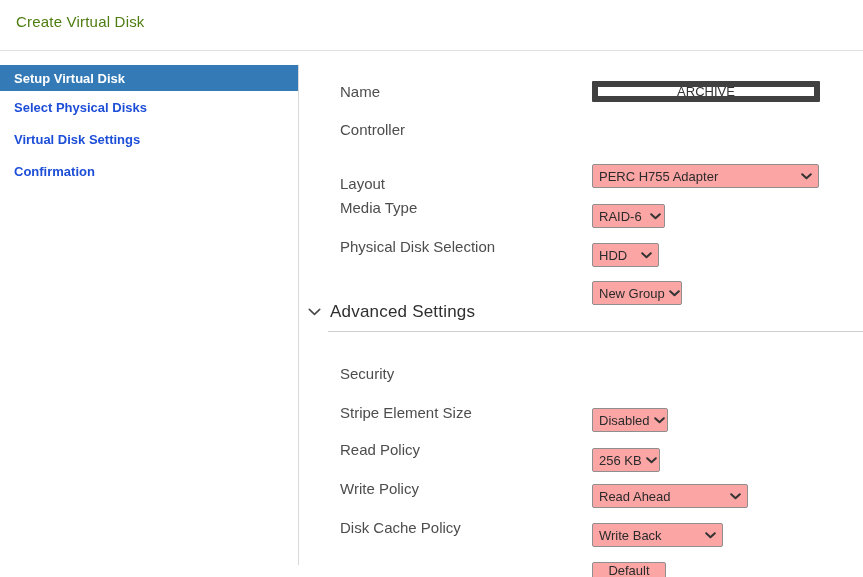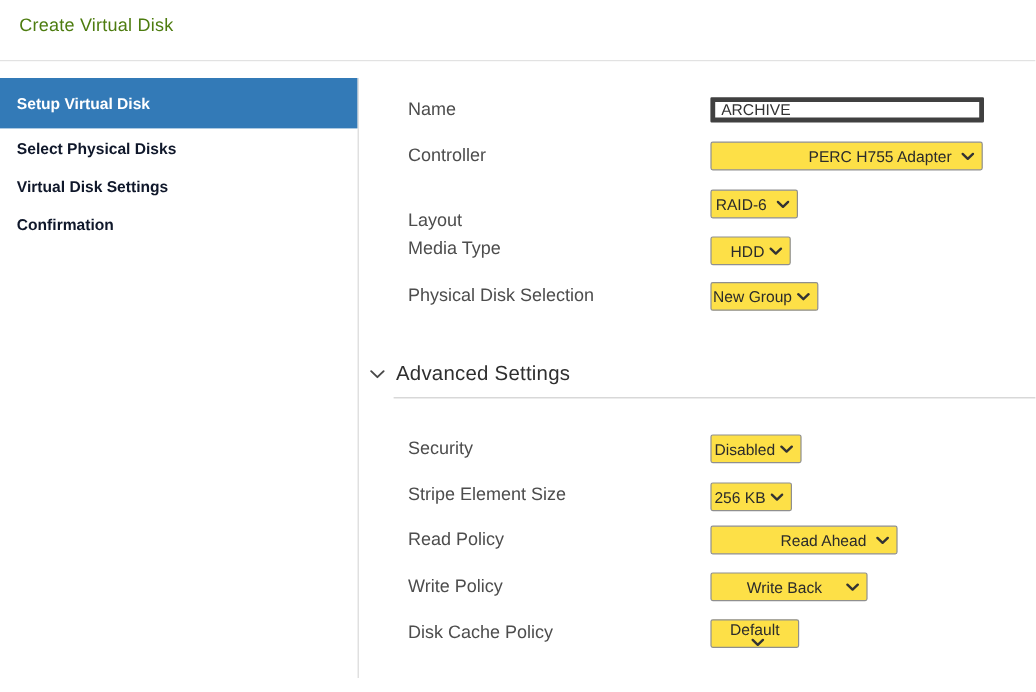--- a/index.html
+++ b/index.html
@@ -26,66 +26,68 @@
 
   
   .sidebar {
     position: absolute; left: 0; top: 65px; width: 298px;
   }
   .step {
     height: 32px;
     display: flex; align-items: center;
     padding-left: 14px;
     font-size: 13px; font-weight: bold;
-    color: #0f172a;
+    color: #1d4ed8;
     cursor: default;
     user-select: none;
   }
   .step.active {
-    height: 42px;
+    height: 26px;
     background: #337ab7;
     color: #ffffff;
   }
   .sidebar-vdivider {
     position: absolute; left: 298px; top: 65px;
     height: 500px; width: 0;
     border-left: 1px solid #d9d9d9;
   }
 
   
   .flabel {
     position: absolute; left: 340px;
     font-size: 15px; color: #4d4d4d;
     line-height: 16px;
     white-space: nowrap;
   }
   .text-input {
     position: absolute;
     box-sizing: border-box;
-    border: 4px solid #404040;
+    border: 6px solid #404040;
     border-radius: 1px;
     background: #fff;
     font-family: "Liberation Sans", sans-serif;
     font-size: 13px; color: #333;
     padding: 0 5px;
     outline: none;
+    text-align: center;
   }
   .select {
     position: absolute;
     box-sizing: border-box;
     height: 24px;
     border: 1px solid #8f8f8f;
     border-radius: 2px;
-    background: #fde047;
-    display: flex; align-items: center; justify-content: flex-end;
+    background: #fca5a5;
+    display: flex; align-items: center; justify-content: space-between;
     padding: 0 6px 0 6px;
     font-size: 13px; color: #2b2b2b;
     cursor: default;
     user-select: none;
     white-space: nowrap;
+    margin-top: 46px;
   }
   .select .chev { display: flex; align-items: center; margin-left: 8px; }
 
   
   .adv-toggle {
     position: absolute; left: 308px; top: 302px;
     display: flex; align-items: center;
     cursor: pointer;
   }
   .adv-chevron { display: flex; align-items: center; margin-right: 9px; }

